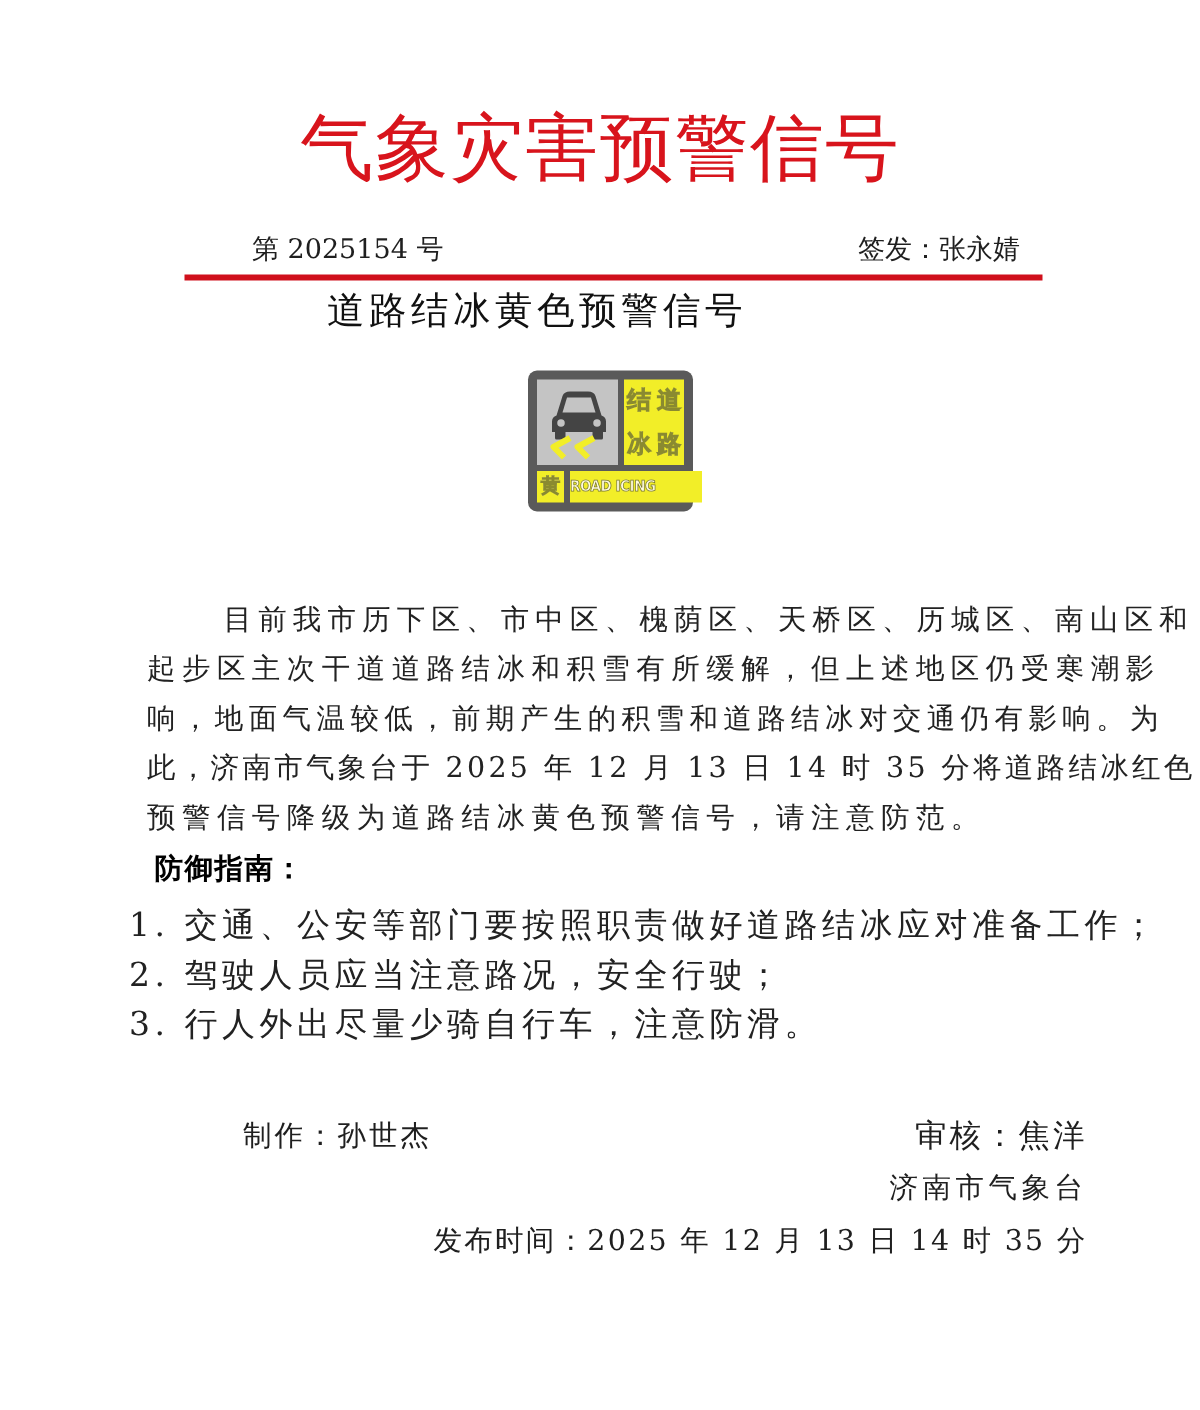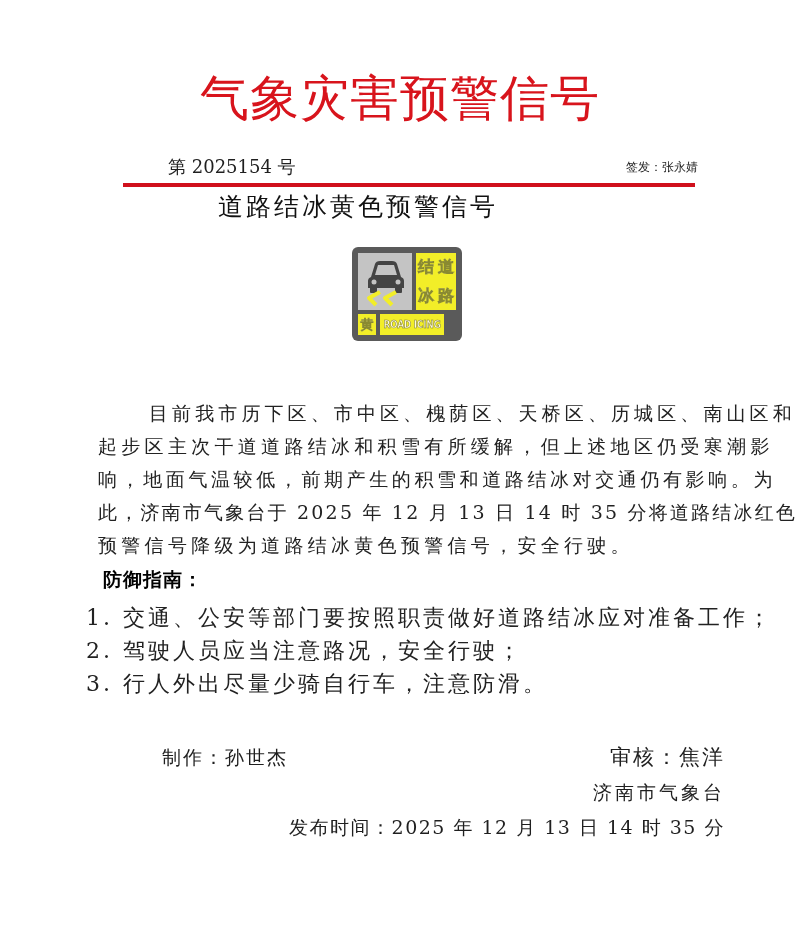--- a/index.html
+++ b/index.html
@@ -3,38 +3,38 @@
 <meta charset="utf-8">
 <style>
   html, body { margin: 0; padding: 0; background: #ffffff; }
   body { width: 800px; height: 940px; position: relative; overflow: hidden;
          font-family: "DejaVu Serif", "Liberation Serif", serif; color: #1f1f1f; }
   .abs { position: absolute; }
   .main-title { left: 0; width: 800px; top: 72px; text-align: center;
     font-family: Liberation Mono, monospace; font-size: 49px; letter-spacing: 1px;
     color: #d8141c; line-height: 60px; }
   .doc-no { left: 168px; top: 155px; font-size: 18px; line-height: 24px; }
-  .signer { right: 102px; top: 155px; font-size: 12px; line-height: 24px; }
+  .signer { right: 120px; top: 155px; font-size: 18px; line-height: 24px; }
   .red-rule { left: 123px; top: 183px; width: 572px; height: 4px; background: #d0101c; }
   .sub-title { left: 0; width: 716px; top: 190px; text-align: center; font-size: 25px;
     line-height: 34px; letter-spacing: 3px; color: #111; }
 
   .badge { left: 352px; top: 247px; width: 110px; height: 94px; background: #5a5a5a;
     border-radius: 6px; }
   .badge-img { position: absolute; left: 6px; top: 6px; width: 54px; height: 57px; background: #c4c4c4; }
   .badge-name { position: absolute; left: 64px; top: 6px; width: 40px; height: 57px; background: #f2ee28;
     display: grid; grid-template-columns: 1fr 1fr; grid-template-rows: 1fr 1fr;
     font-family: "DejaVu Sans", sans-serif; font-size: 16px; font-weight: bold; color: #fffbe0;
     text-align: center; line-height: 28px; -webkit-text-stroke: 0.6px #8a8a30; }
   .badge-level { position: absolute; left: 6px; top: 67px; width: 18px; height: 21px; background: #f2ee28;
     font-family: "DejaVu Sans", sans-serif; font-size: 13px; font-weight: bold; color: #fffbe0;
     text-align: center; line-height: 21px; -webkit-text-stroke: 0.5px #8a8a30; }
-  .badge-en { position: absolute; left: 28px; top: 67px; width: 64px; height: 21px; background: #f2ee28;
+  .badge-en { position: absolute; left: 28px; top: 67px; width: 88px; height: 21px; background: #f2ee28;
     font-family: "DejaVu Sans Condensed", "DejaVu Sans", sans-serif; font-size: 10px; font-weight: bold;
-    color: #fffbe0; text-align: center; line-height: 21px; letter-spacing: -0.3px;
+    color: #fffbe0; line-height: 21px; letter-spacing: -0.3px;
     -webkit-text-stroke: 0.5px #7a7a30; white-space: nowrap; }
 
   .body-text { left: 86px; width: 650px; font-size: 19px; line-height: 33px; letter-spacing: 4.3px; color: #222; margin-left: 12px; }
   .body-line { white-space: nowrap; display: block; }
   .guide-heading { left: 86px; top: 563px; font-size: 19px; line-height: 33px; font-weight: bold; letter-spacing: 1px; color: #000000; margin-left: 17px; }
   .guide-list { left: 86px; top: 601px; font-size: 22px; line-height: 33px; letter-spacing: 3px; color: #222; }
   .guide-item { white-space: nowrap; display: block; }
 
   .maker { left: 162px; top: 742px; font-size: 19px; line-height: 30px; letter-spacing: 2px; }
   .reviewer { right: 75px; top: 742px; font-size: 21px; line-height: 30px; letter-spacing: 2px; text-align: right; }
@@ -73,21 +73,21 @@
   </div>
   <div class="badge-level">黄</div>
   <div class="badge-en">ROAD ICING</div>
 </div>
 
 <div class="abs body-text" style="top:397px;">
   <span class="body-line" style="padding-left:51px; letter-spacing:4.1px;">目前我市历下区、市中区、槐荫区、天桥区、历城区、南山区和</span>
   <span class="body-line">起步区主次干道道路结冰和积雪有所缓解，但上述地区仍受寒潮影</span>
   <span class="body-line" style="letter-spacing:3.6px;">响，地面气温较低，前期产生的积雪和道路结冰对交通仍有影响。为</span>
   <span class="body-line" style="letter-spacing:2.2px;">此，济南市气象台于 2025 年 12 月 13 日 14 时 35 分将道路结冰红色</span>
-  <span class="body-line">预警信号降级为道路结冰黄色预警信号，安全行驶。</span>
+  <span class="body-line">预警信号降级为道路结冰黄色预警信号，请注意防范。</span>
 </div>
 
 <div class="abs guide-heading">防御指南：</div>
 <div class="abs guide-list">
   <span class="guide-item">1. 交通、公安等部门要按照职责做好道路结冰应对准备工作；</span>
   <span class="guide-item">2. 驾驶人员应当注意路况，安全行驶；</span>
   <span class="guide-item">3. 行人外出尽量少骑自行车，注意防滑。</span>
 </div>
 
 <div class="abs maker">制作：孙世杰</div>

